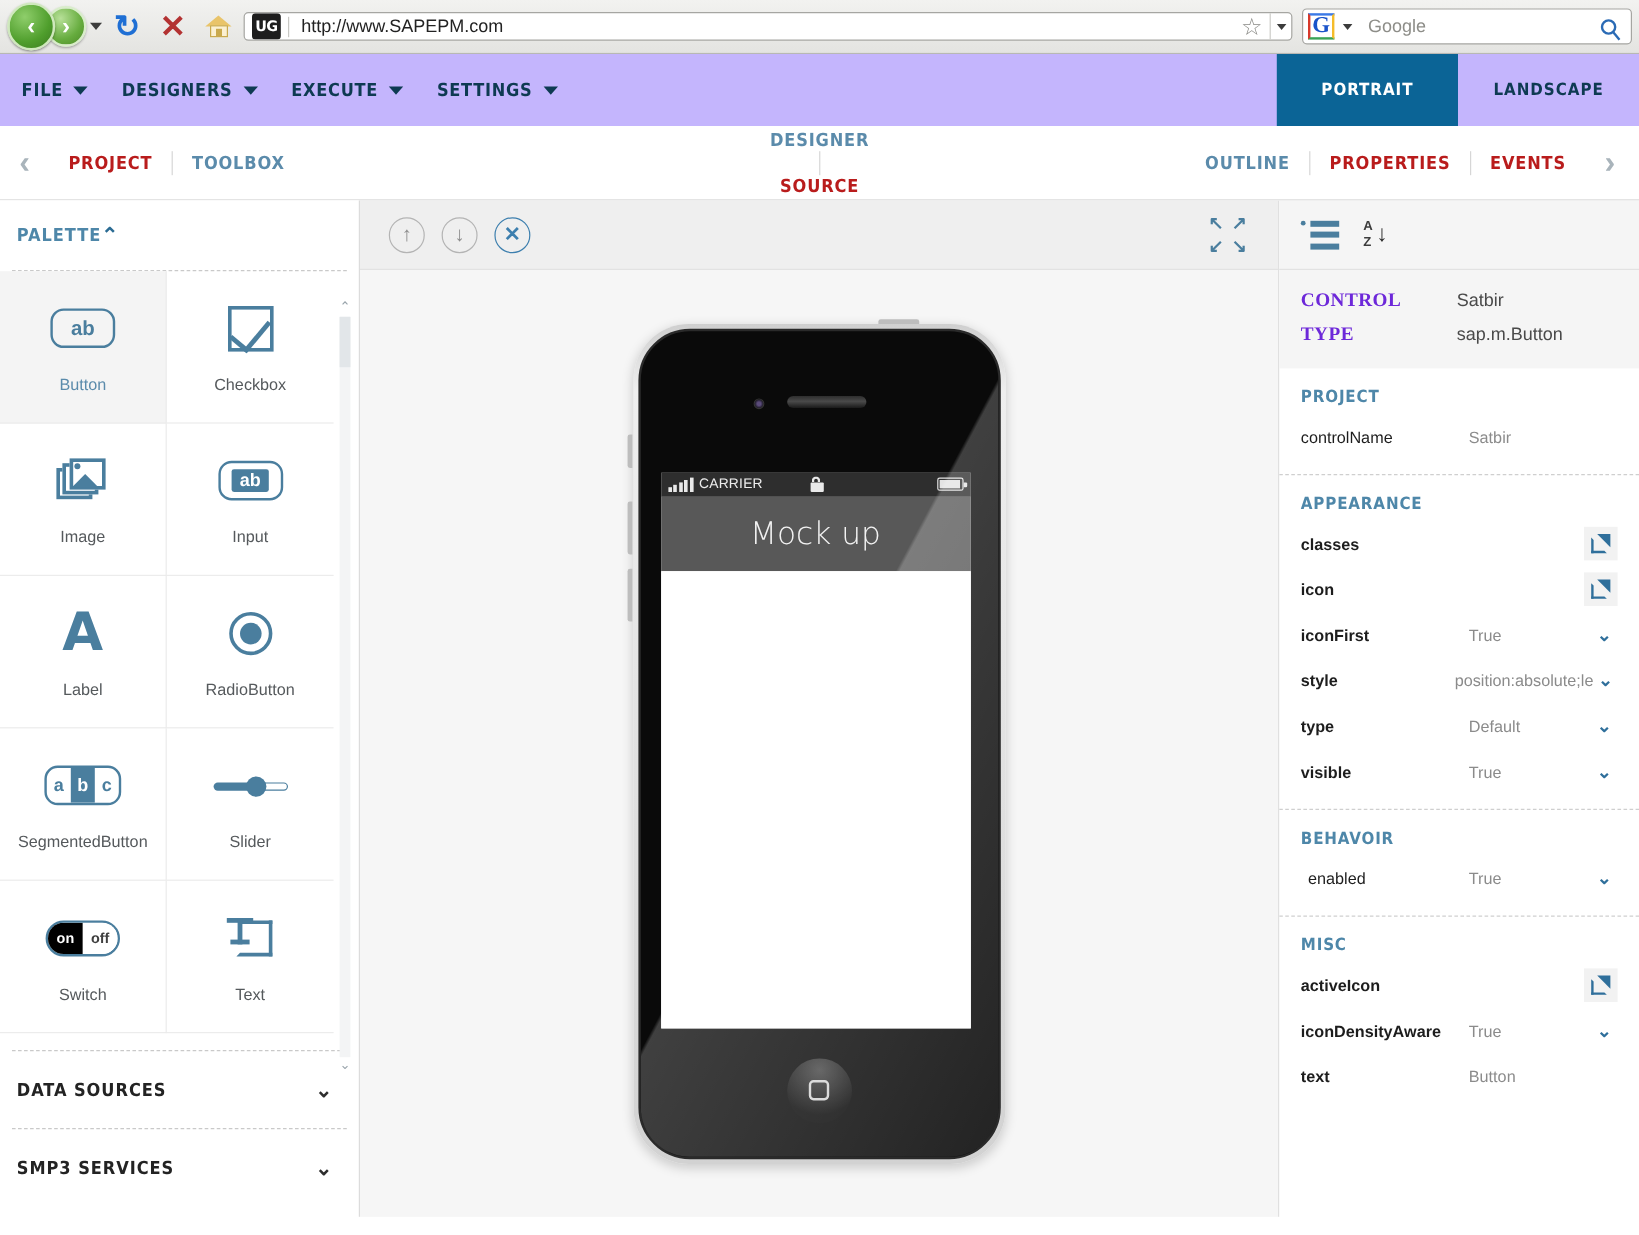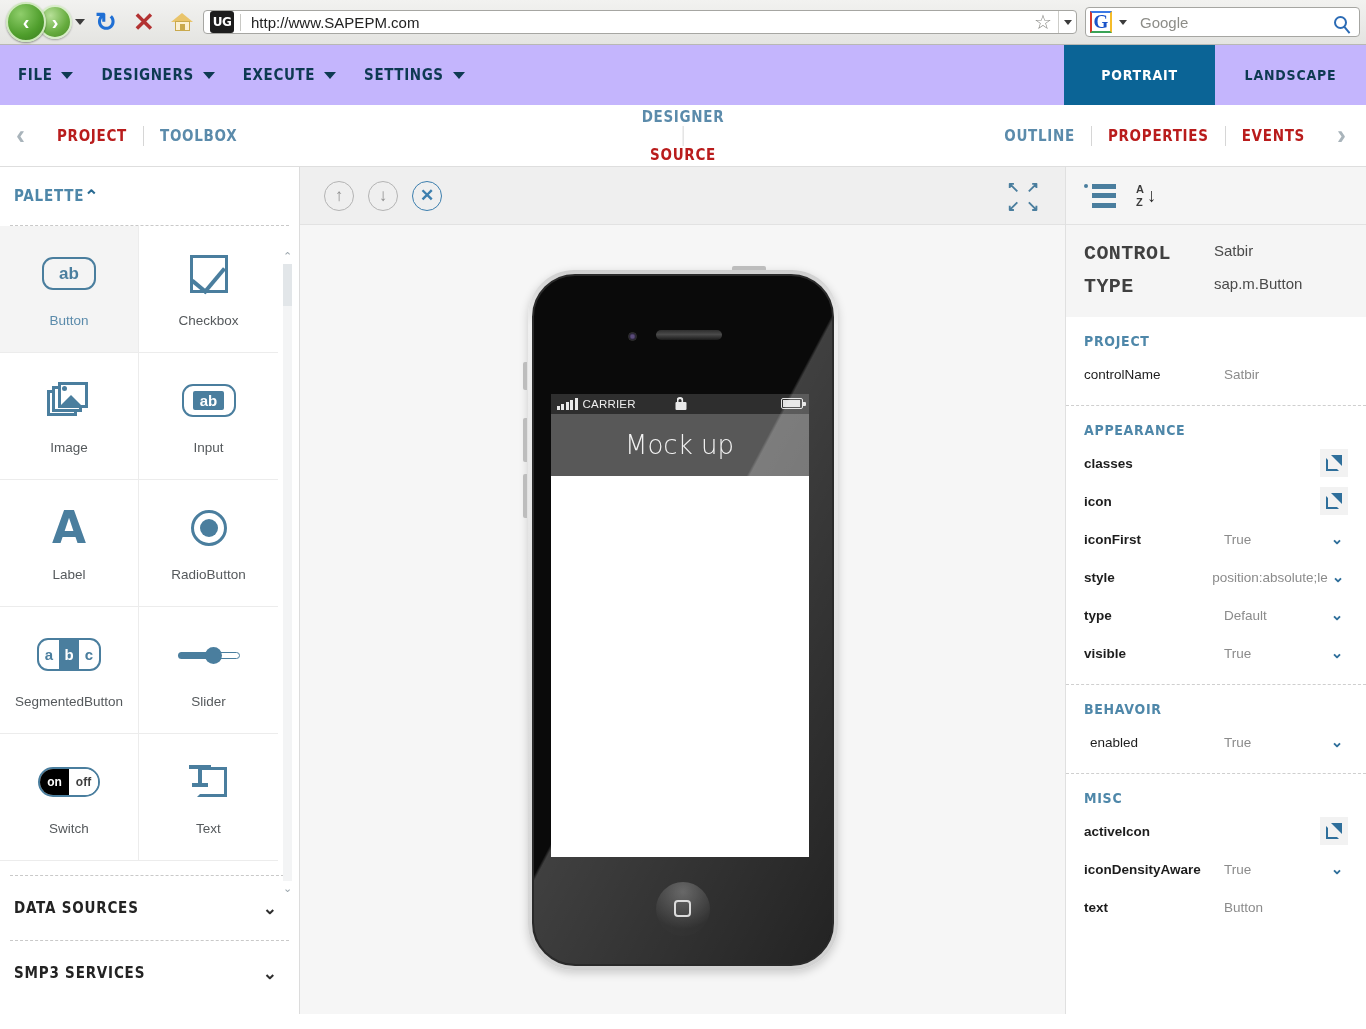--- a/index.html
+++ b/index.html
@@ -327,22 +327,22 @@
   .list-ico .row { display: flex; align-items: center; gap: 4px; }
   .list-ico .bullet { width: 4px; height: 4px; border-radius: 50%; background: #4a7e9e; }
   .list-ico .bullet.hidden { visibility: hidden; }
   .list-ico .bar { height: 5px; background: #4a7e9e; flex: 1; }
   .az-ico { display: flex; align-items: center; gap: 3px; }
   .az-ico .az { display: flex; flex-direction: column; font-size: 11px; font-weight: bold; color: #3d3d3d; line-height: 1.1; font-family: "Liberation Sans", sans-serif; }
   .az-ico .arr { color: #2e2e2e; font-size: 19px; line-height: 1; }
 
   .props-head { background: #f5f5f5; padding: 12px 0 14px 0; }
   .head-row { display: flex; padding: 5px 18px; }
-  .head-key { width: 130px; font-size: 20px; font-weight: bold; color: #404040;
-    font-family: Liberation Mono, monospace; letter-spacing: .4px; }
+  .head-key { width: 130px; font-size: 16px; font-weight: bold; color: #6d28d9;
+    font-family: Liberation Serif, serif; letter-spacing: .4px; }
   .head-val { font-size: 15px; color: #4a4a4a; }
   .props-body { flex: 1; overflow: hidden; }
   .prop-group { border-bottom: 1px dashed #cfcfcf; padding: 16px 0 12px 0; }
   .prop-group:last-child { border-bottom: none; }
   .group-title {
     font-size: 14px; font-weight: bold; letter-spacing: .7px; color: #4e87a9;
     padding: 0 18px 6px 18px; font-family: "DejaVu Sans Condensed", "Liberation Sans", sans-serif;
   }
   .prop-row { display: flex; align-items: center; height: 38px; padding: 0 18px; }
   .prop-key { width: 140px; font-size: 13.5px; color: #1d1d1d; }

